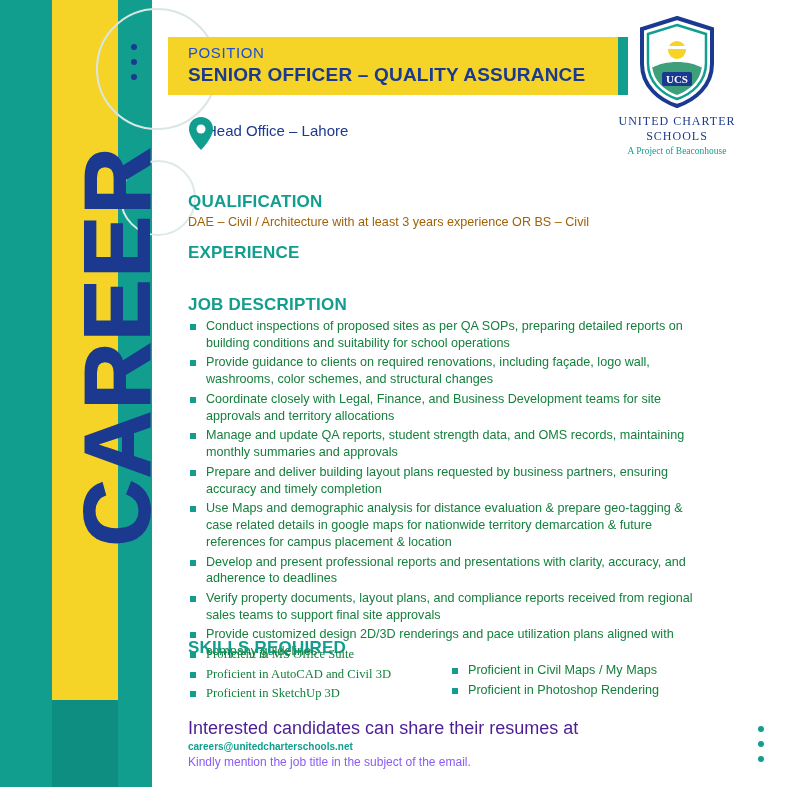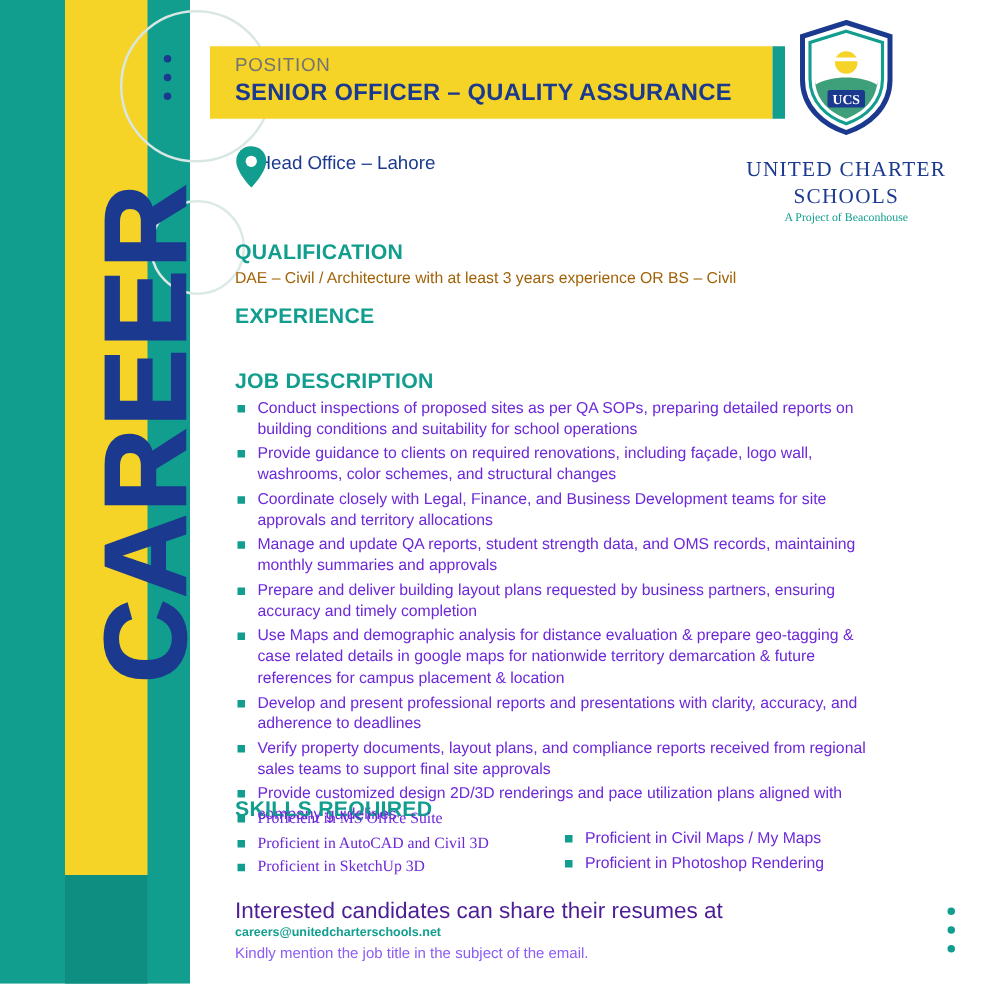--- a/index.html
+++ b/index.html
@@ -107,45 +107,45 @@
     position: absolute;
     left: 618px; top: 37px;
     width: 10px; height: 58px;
     background: #129e8e;
   }
   .title-pos {
     position: absolute;
     left: 188px; top: 44px;
     font-size: 15px;
     letter-spacing: 0.6px;
-    color: #737373;
+    color: #1d4ed8;
   }
   .title-main {
     position: absolute;
     left: 188px; top: 64px;
     font-size: 19px;
     font-weight: bold;
     letter-spacing: 0.2px;
     color: #1b3a8f;
   }
 
   
   .logo-wrap {
     position: absolute;
     right: 28px; top: 16px;
     width: 190px;
     text-align: center;
   }
   .logo-name {
     font-family: "Liberation Serif", serif;
-    font-size: 17px;
+    font-size: 12px;
     letter-spacing: 1px;
     color: #1b3a8f;
     line-height: 1.25;
-    margin-top: 12px;
+    margin-top: 2px;
   }
   .logo-sub {
     font-family: "Liberation Serif", serif;
     font-size: 9.5px;
     color: #129e8e;
     margin-top: 2px;
   }
 
   
   .loc-row {
@@ -186,21 +186,21 @@
     position: absolute;
     margin: 0;
     padding: 0;
     list-style: none;
   }
   ul.bullets li {
     position: relative;
     padding-left: 18px;
     margin-bottom: 3px;
     font-size: 12.6px;
-    color: #6d28d9;
+    color: #15803d;
     line-height: 1.33;
   }
   ul.bullets li::before {
     content: "";
     position: absolute;
     left: 2px; top: 6px;
     width: 6px; height: 6px;
     background: #129e8e;
   }
   .jd-list { left: 188px; top: 318px; width: 510px; }

